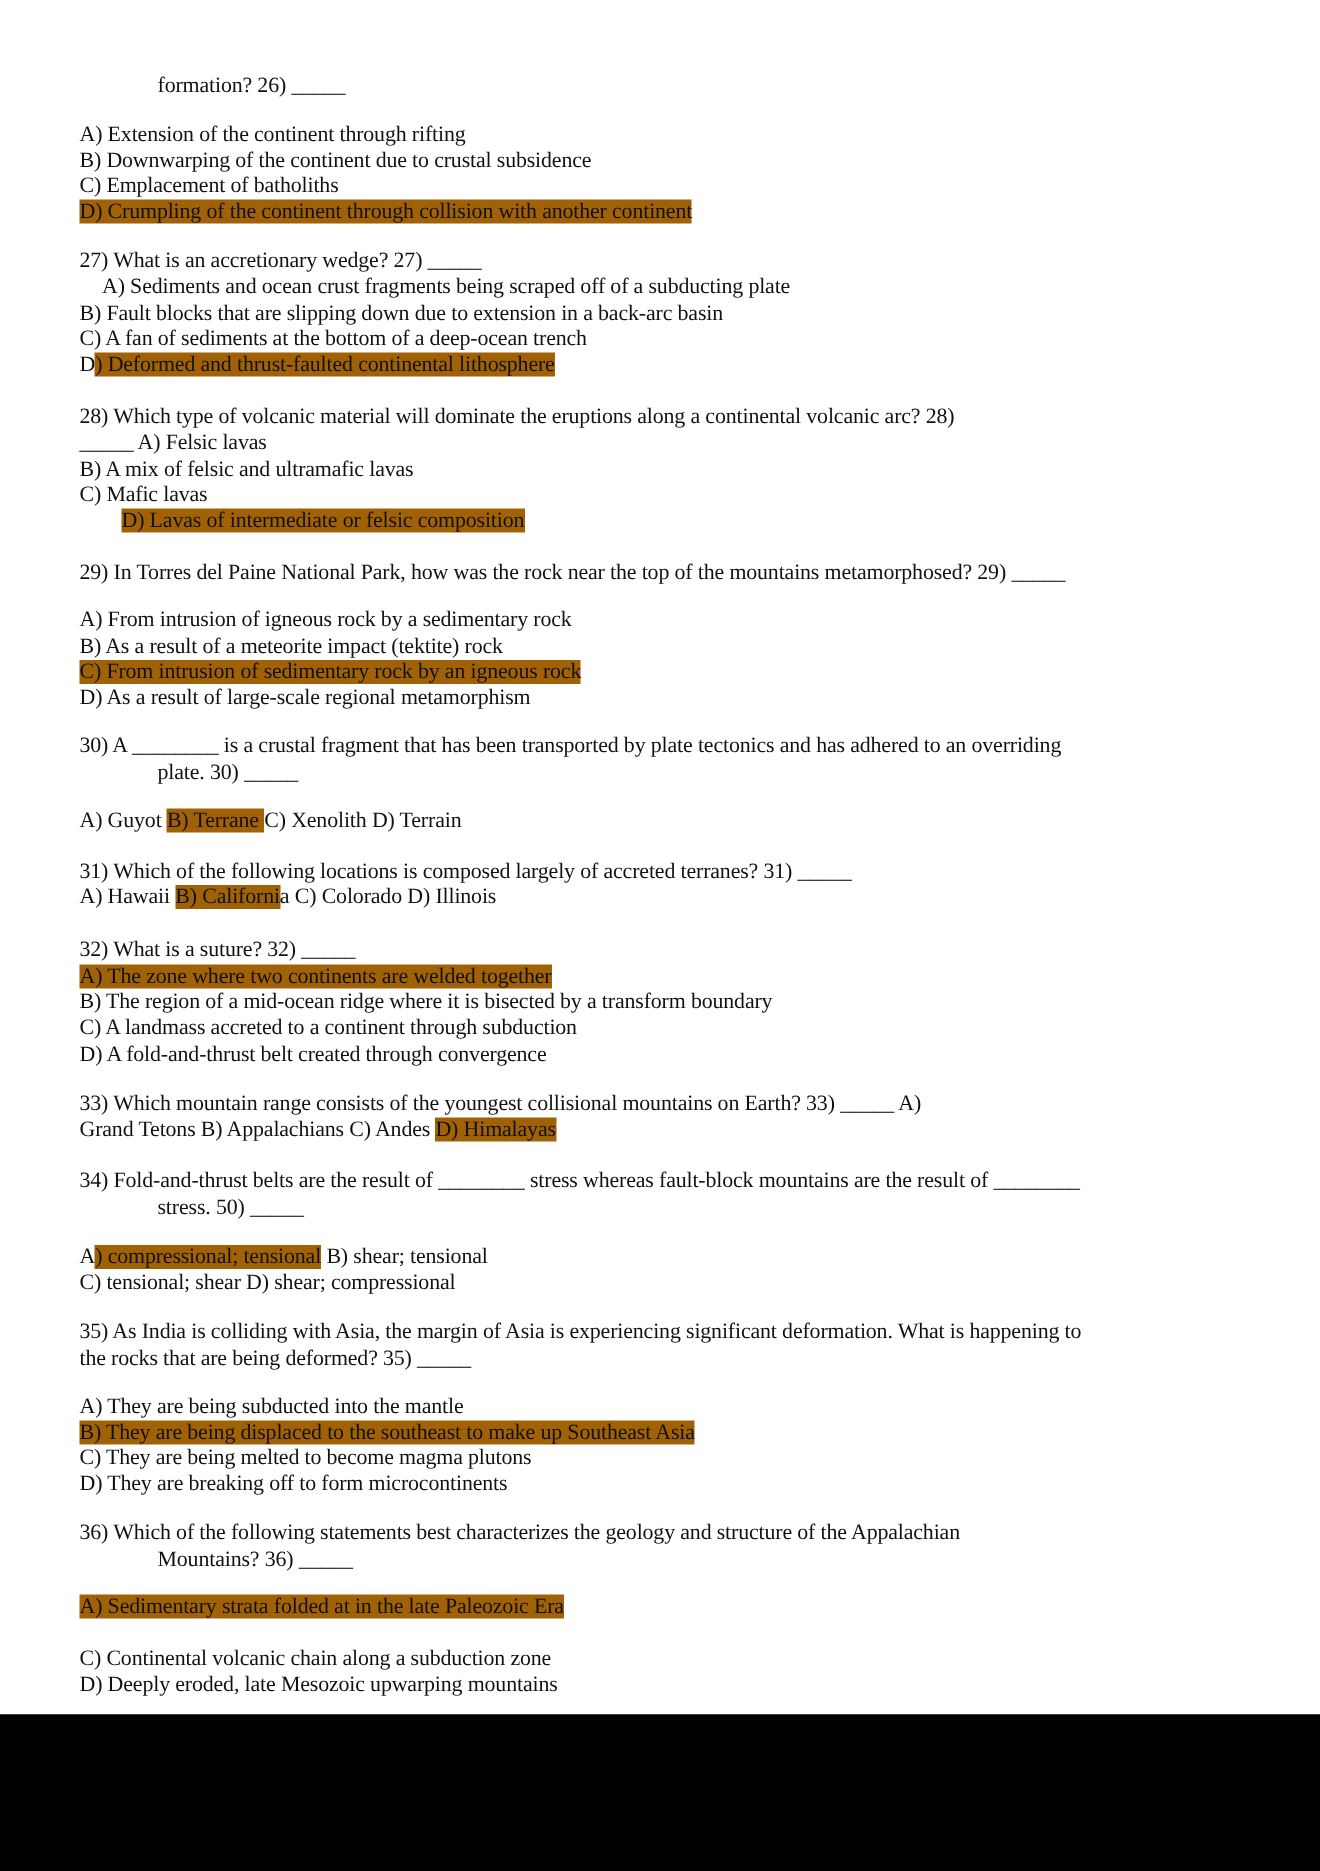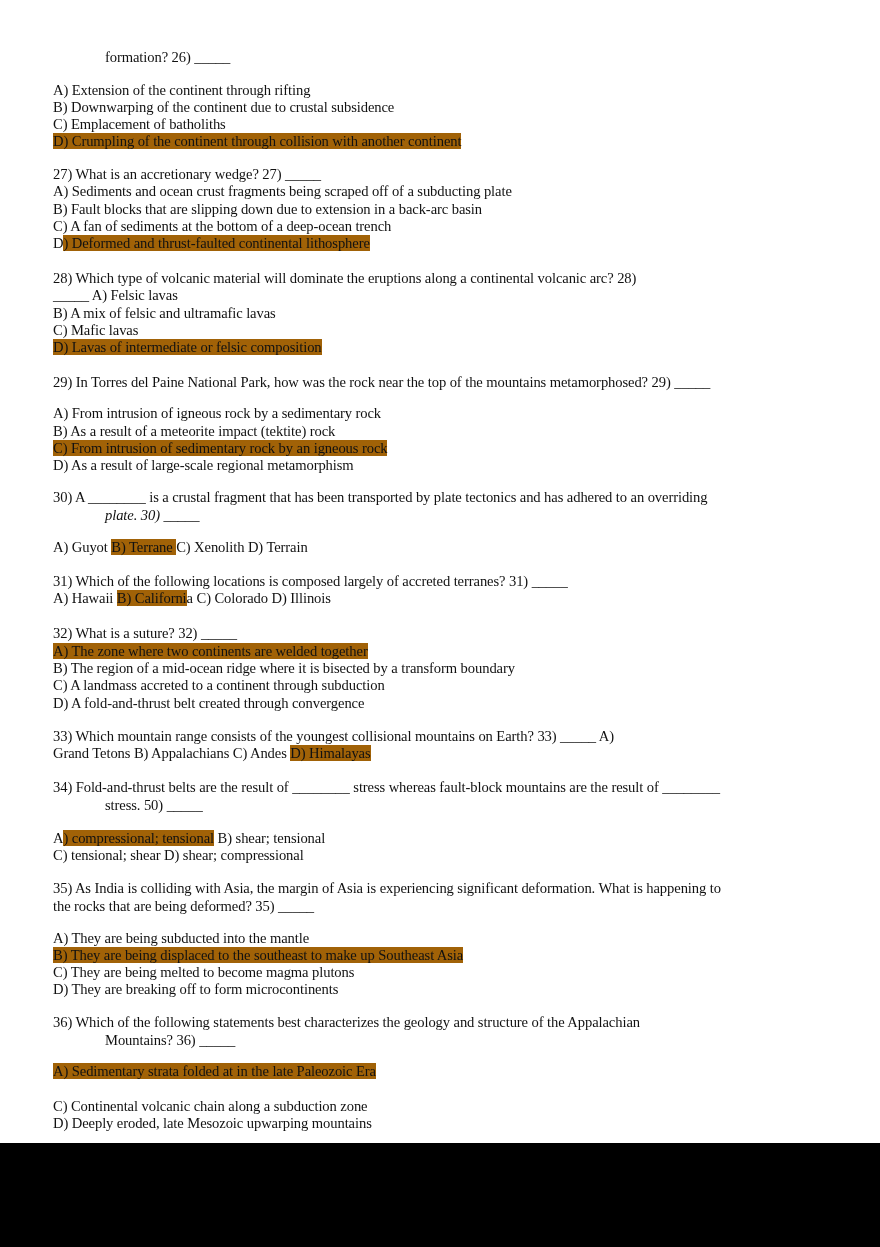--- a/index.html
+++ b/index.html
@@ -25,36 +25,36 @@
 </head>
 <body>
 
 <div class="page" id="page">
     <div class="line indent" style="top: 49px;"><span>formation?  26) _____</span></div>
     <div class="line" style="top: 82px;"><span>A) Extension of the continent through rifting</span></div>
     <div class="line" style="top: 99px;"><span>B) Downwarping of the continent due to crustal subsidence</span></div>
     <div class="line" style="top: 116px;"><span>C) Emplacement of batholiths</span></div>
     <div class="line" style="top: 133px;"><span class="hl">D) Crumpling of the continent through collision with another continent</span></div>
     <div class="line" style="top: 166px;"><span>27) What is an accretionary wedge? 27) _____</span></div>
-    <div class="line" style="top: 183px;"><span>A) Sediments and ocean crust fragments being scraped off of a subducting plate</span></div>
+    <div class="line" style="top: 183px; margin-left: 15px;"><span>A) Sediments and ocean crust fragments being scraped off of a subducting plate</span></div>
     <div class="line" style="top: 201px;"><span>B) Fault blocks that are slipping down due to extension in a back-arc basin</span></div>
     <div class="line" style="top: 218px;"><span>C) A fan of sediments at the bottom of a deep-ocean trench</span></div>
     <div class="line" style="top: 235px;"><span>D</span><span class="hl">) Deformed and thrust-faulted continental lithosphere</span></div>
     <div class="line" style="top: 270px;"><span>28) Which type of volcanic material will dominate the eruptions along a continental volcanic arc? 28)</span></div>
     <div class="line" style="top: 287px;"><span>_____ A) Felsic lavas</span></div>
     <div class="line" style="top: 305px;"><span>B) A mix of felsic and ultramafic lavas</span></div>
     <div class="line" style="top: 322px;"><span>C) Mafic lavas</span></div>
-    <div class="line" style="top: 339px;"><span class="hl">D) Lavas of intermediate or felsic composition</span></div>
+    <div class="line" style="top: 339px; margin-left: 28px;"><span class="hl">D) Lavas of intermediate or felsic composition</span></div>
     <div class="line" style="top: 374px;"><span>29) In Torres del Paine National Park, how was the rock near the top of the mountains metamorphosed? 29) _____</span></div>
     <div class="line" style="top: 405px;"><span>A) From intrusion of igneous rock by a sedimentary rock</span></div>
     <div class="line" style="top: 423px;"><span>B) As a result of a meteorite impact (tektite) rock</span></div>
     <div class="line" style="top: 440px;"><span class="hl">C) From intrusion of sedimentary rock by an igneous rock</span></div>
     <div class="line" style="top: 457px;"><span>D) As a result of large-scale regional metamorphism</span></div>
     <div class="line" style="top: 489px;"><span>30) A ________ is a crustal fragment that has been transported by plate tectonics and has adhered to an overriding</span></div>
-    <div class="line indent" style="top: 507px; font-style: italic;"><span>plate. 30) _____</span></div>
+    <div class="line indent" style="top: 507px;"><span>plate. 30) _____</span></div>
     <div class="line" style="top: 539px;"><span>A) Guyot </span><span class="hl">B) Terrane </span><span>C) Xenolith D) Terrain</span></div>
     <div class="line" style="top: 573px;"><span>31) Which of the following locations is composed largely of accreted terranes? 31) _____</span></div>
     <div class="line" style="top: 590px;"><span>A) Hawaii </span><span class="hl">B) Californi</span><span>a C) Colorado D) Illinois</span></div>
     <div class="line" style="top: 625px;"><span>32) What is a suture? 32) _____</span></div>
     <div class="line" style="top: 643px;"><span class="hl">A) The zone where two continents are welded together</span></div>
     <div class="line" style="top: 660px;"><span>B) The region of a mid-ocean ridge where it is bisected by a transform boundary</span></div>
     <div class="line" style="top: 677px;"><span>C) A landmass accreted to a continent through subduction</span></div>
     <div class="line" style="top: 695px;"><span>D) A fold-and-thrust belt created through convergence</span></div>
     <div class="line" style="top: 728px;"><span>33) Which mountain range consists of the youngest collisional mountains on Earth? 33) _____ A)</span></div>
     <div class="line" style="top: 745px;"><span>Grand Tetons B) Appalachians C) Andes </span><span class="hl">D) Himalayas</span></div>

